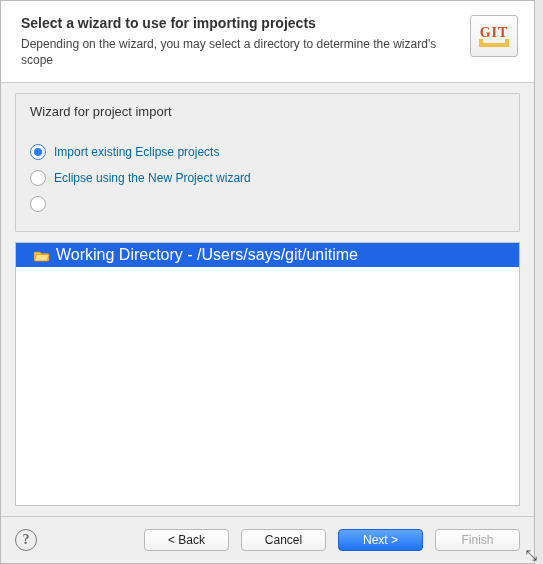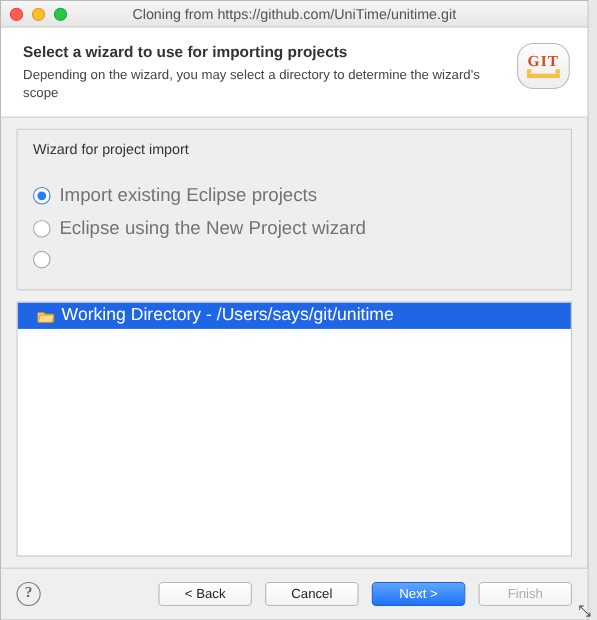--- a/index.html
+++ b/index.html
@@ -68,21 +68,21 @@
     .header p {
       font-size: 12px;
       color: #444;
       line-height: 1.3;
     }
     .git-icon {
       width: 48px;
       height: 42px;
       background: linear-gradient(#fdfdfd, #eee);
       border: 1px solid #bbb;
-      border-radius: 15px;
+      border-radius: 3px;
       display: flex;
       flex-direction: column;
       align-items: center;
       justify-content: center;
     }
     .git-icon .git-label {
       font-weight: bold;
       font-family: Georgia, serif;
       font-size: 14px;
       color: #d54b1a;
@@ -139,21 +139,21 @@
     }
     .radio.selected {
       border-color: #3b7bdc;
     }
     .radio.selected::after {
       content: "";
       width: 8px; height: 8px;
       border-radius: 50%;
       background: #267ff9;
     }
-    .radio-label { font-size: 17px; color: #737373; text-align: right; }
+    .radio-label { font-size: 12px; color: #0369a1; text-align: right; }
 
     .tree-area {
       margin-top: 10px;
       flex: 1;
       background: #fff;
       border: 1px solid #c4c4c4;
       overflow: auto;
     }
     .tree-row {
       display: flex;
@@ -215,28 +215,20 @@
       bottom: -1px;
       font-size: 14px;
       color: #333;
     }
   </style>
 </head>
 <body>
 
 <div class="window">
 
-  <div class="titlebar">
-    <div class="traffic-lights">
-      <div class="tl red"></div>
-      <div class="tl yellow"></div>
-      <div class="tl green"></div>
-    </div>
-    <div class="title-text">Cloning from https://github.com/UniTime/unitime.git</div>
-  </div>
 
   <div class="header">
     <div class="header-text">
       <h2>Select a wizard to use for importing projects</h2>
       <p>Depending on the wizard, you may select a directory to determine the wizard's scope</p>
     </div>
     <div class="git-icon">
       <div class="git-label">GIT</div>
       <div class="git-deco"></div>
     </div>

